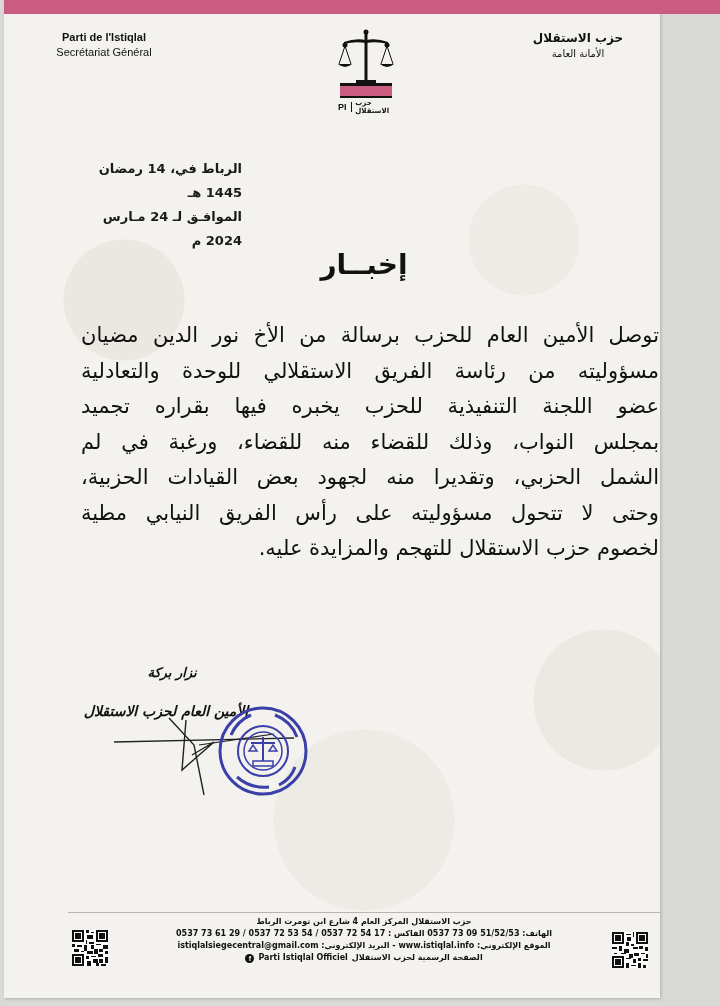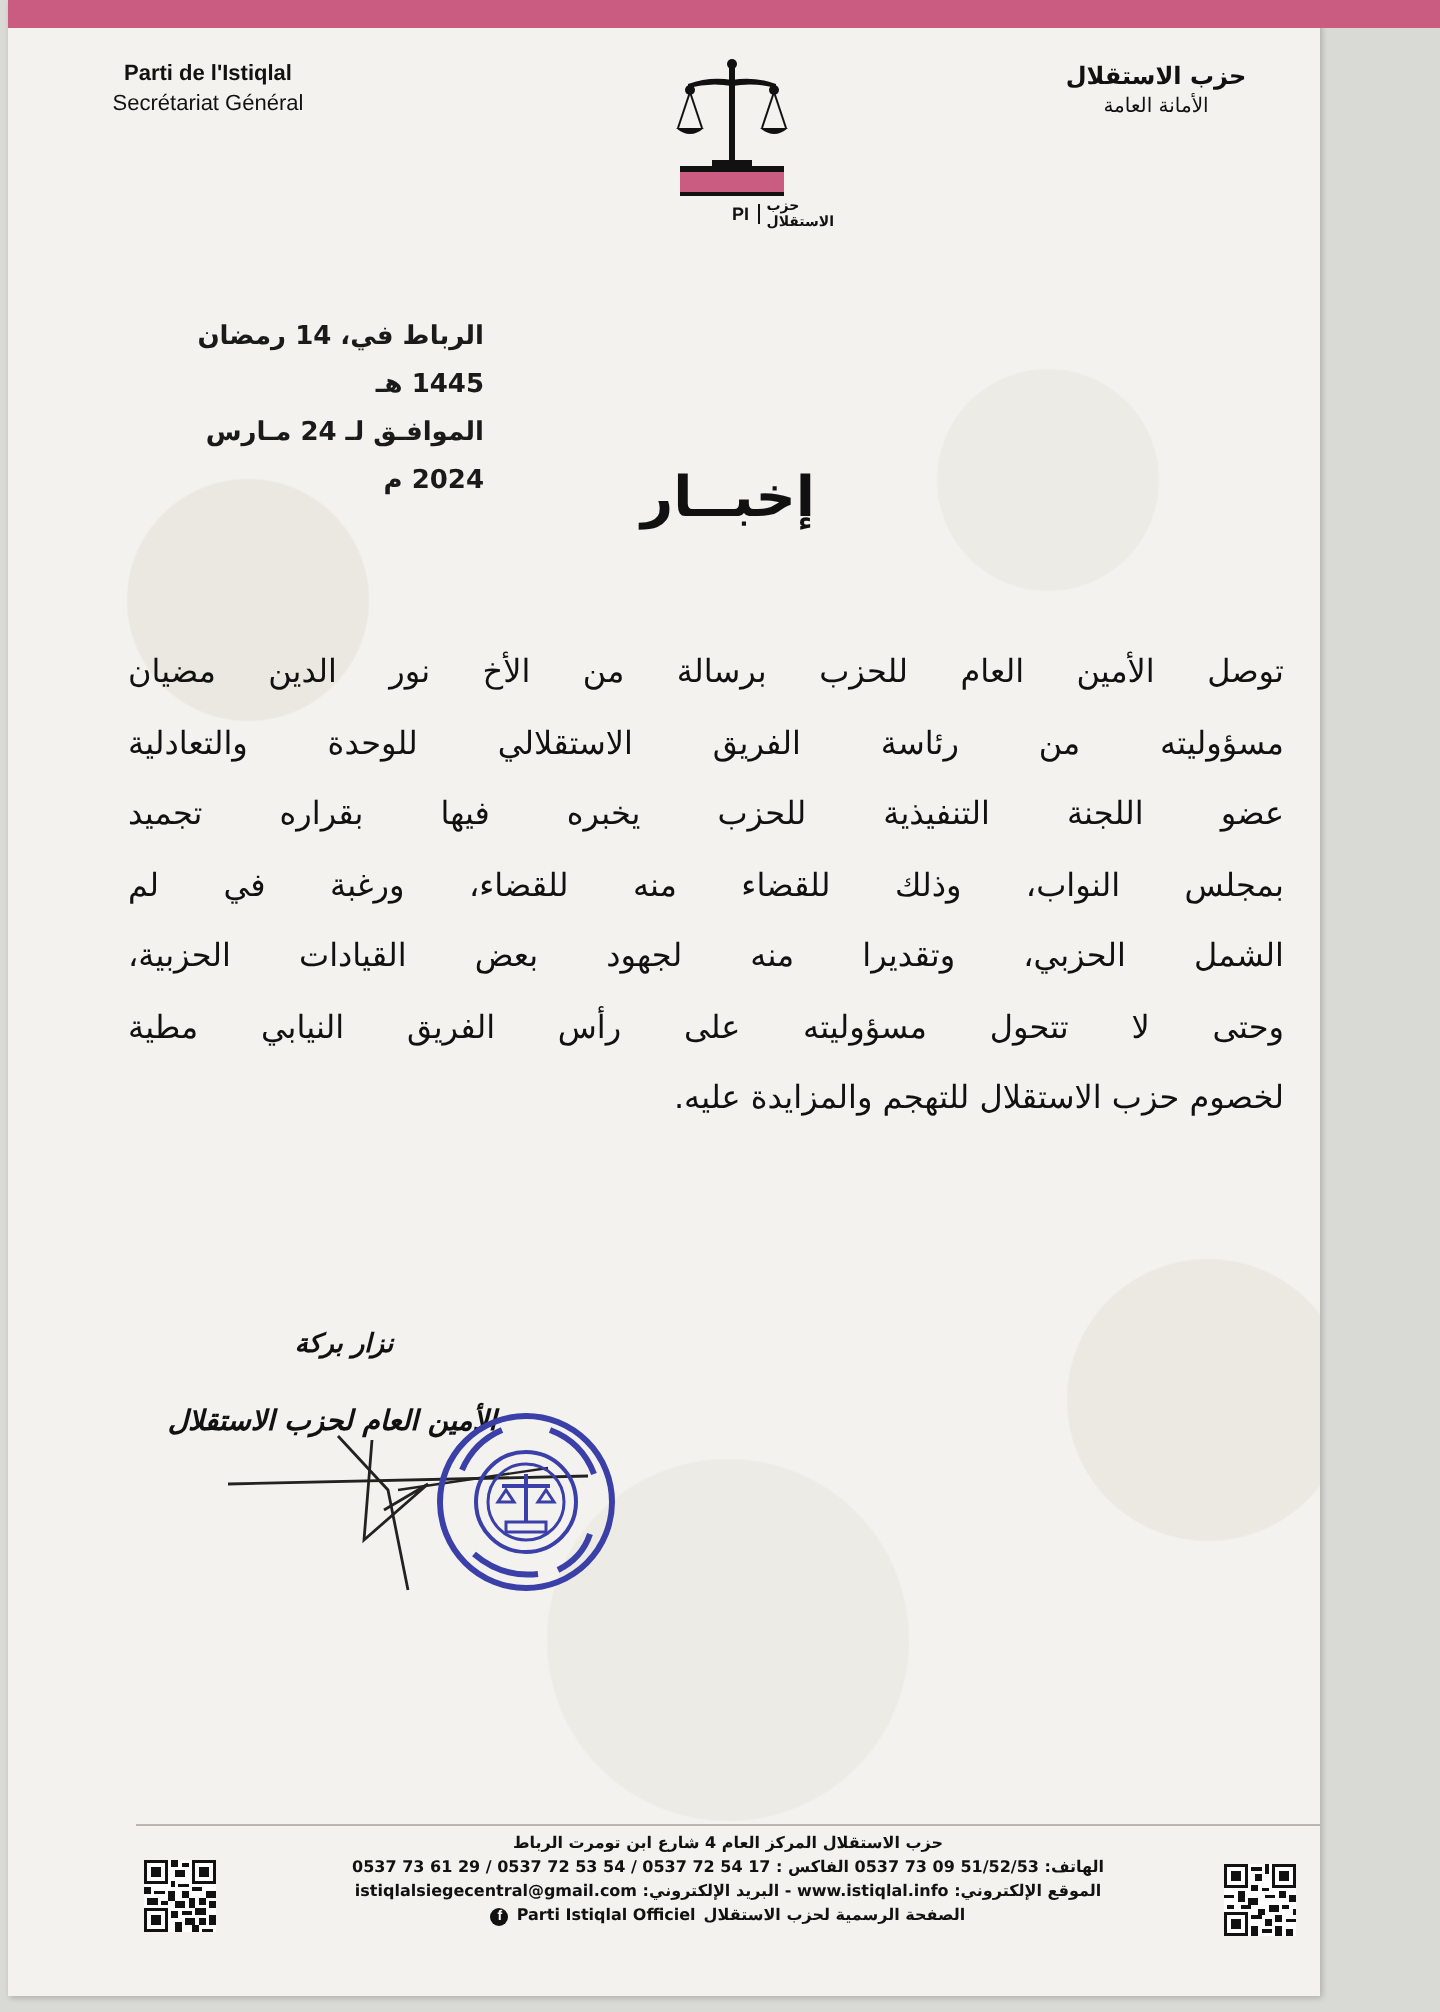--- a/index.html
+++ b/index.html
@@ -33,37 +33,37 @@
     direction: rtl; color: #111;
   }
   .hdr-ar .t1 { font-weight: bold; font-size: 12px; line-height: 16px; }
   .hdr-ar .t2 { font-size: 10px; line-height: 16px; }
   .logo {
     position: absolute; left: 334px; top: 28px; width: 56px; height: 92px;
   }
   .logo-caption {
     position: absolute; left: 0; top: 72px; width: 56px; height: 14px;
     display: flex; align-items: center; justify-content: center; gap: 4px;
-    font-size: 7px; font-weight: bold; color: #111; margin-left: 28px;
+    font-size: 7px; font-weight: bold; color: #111;
   }
   .logo-caption .pi { font-size: 9px; font-family: "Liberation Sans", sans-serif; font-weight: bold; }
   .logo-caption .sep { width: 1px; height: 10px; background: #111; }
   .date {
     position: absolute; top: 157px; left: 88px; width: 150px;
     direction: rtl; text-align: right;
     font-size: 13px; font-weight: bold; line-height: 24px; color: #1a1a1a;
   }
   .title {
-    position: absolute; top: 232px; left: 260px; width: 200px; text-align: center;
+    position: absolute; top: 248px; left: 260px; width: 200px; text-align: center;
     font-size: 28px; font-weight: bold; color: #111; direction: rtl;
   }
   .body-text {
-    position: absolute; top: 318px; left: 60px; width: 578px;
+    position: absolute; top: 318px; left: 77px; width: 578px;
     direction: rtl; text-align: justify; text-align-last: right;
-    font-size: 16px; line-height: 35.5px; color: #111;
+    font-size: 21px; line-height: 35.5px; color: #111;
   }
   .body-text .line { display: block; text-align: justify; text-align-last: justify; white-space: nowrap; }
   .body-text .line.last { text-align-last: right; }
   .sig-name {
     position: absolute; top: 665px; left: 128px; width: 80px; text-align: center;
     direction: rtl; font-size: 13px; font-weight: bold; color: #111; font-style: italic;
   }
   .sig-title {
     position: absolute; top: 703px; left: 62px; width: 200px; text-align: center;
     direction: rtl; font-size: 14px; font-weight: bold; color: #111; font-style: italic;

